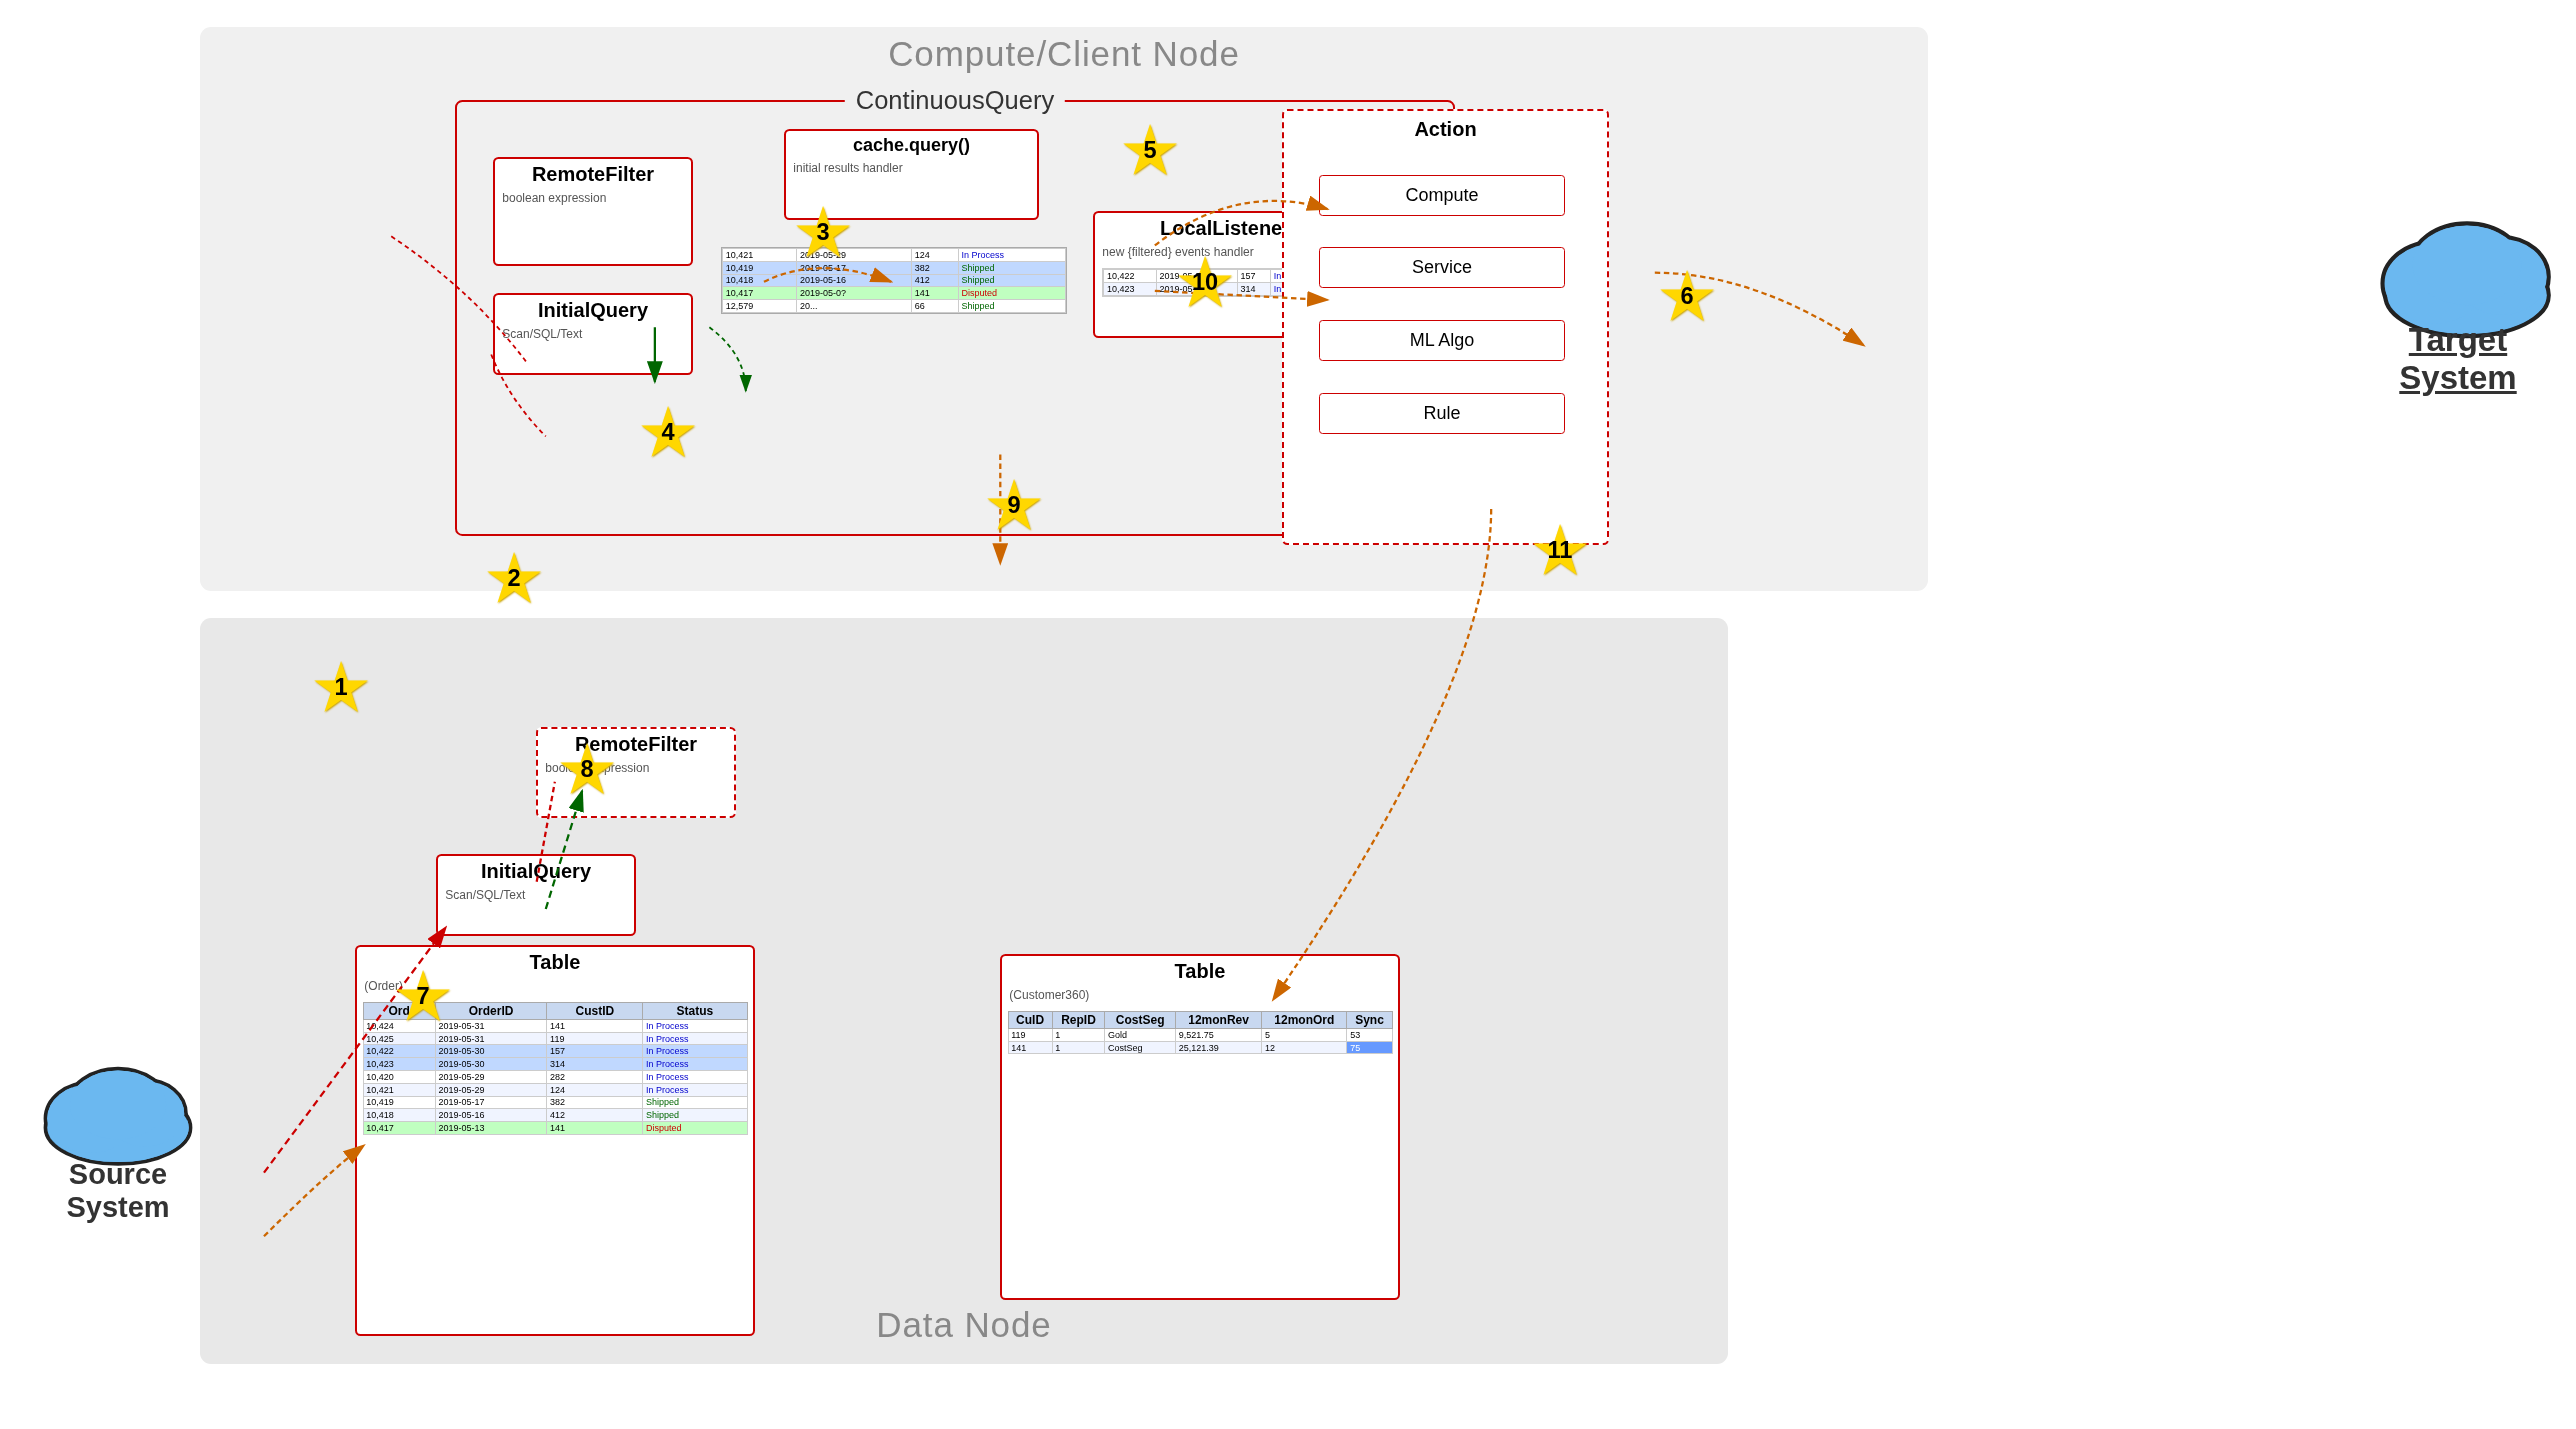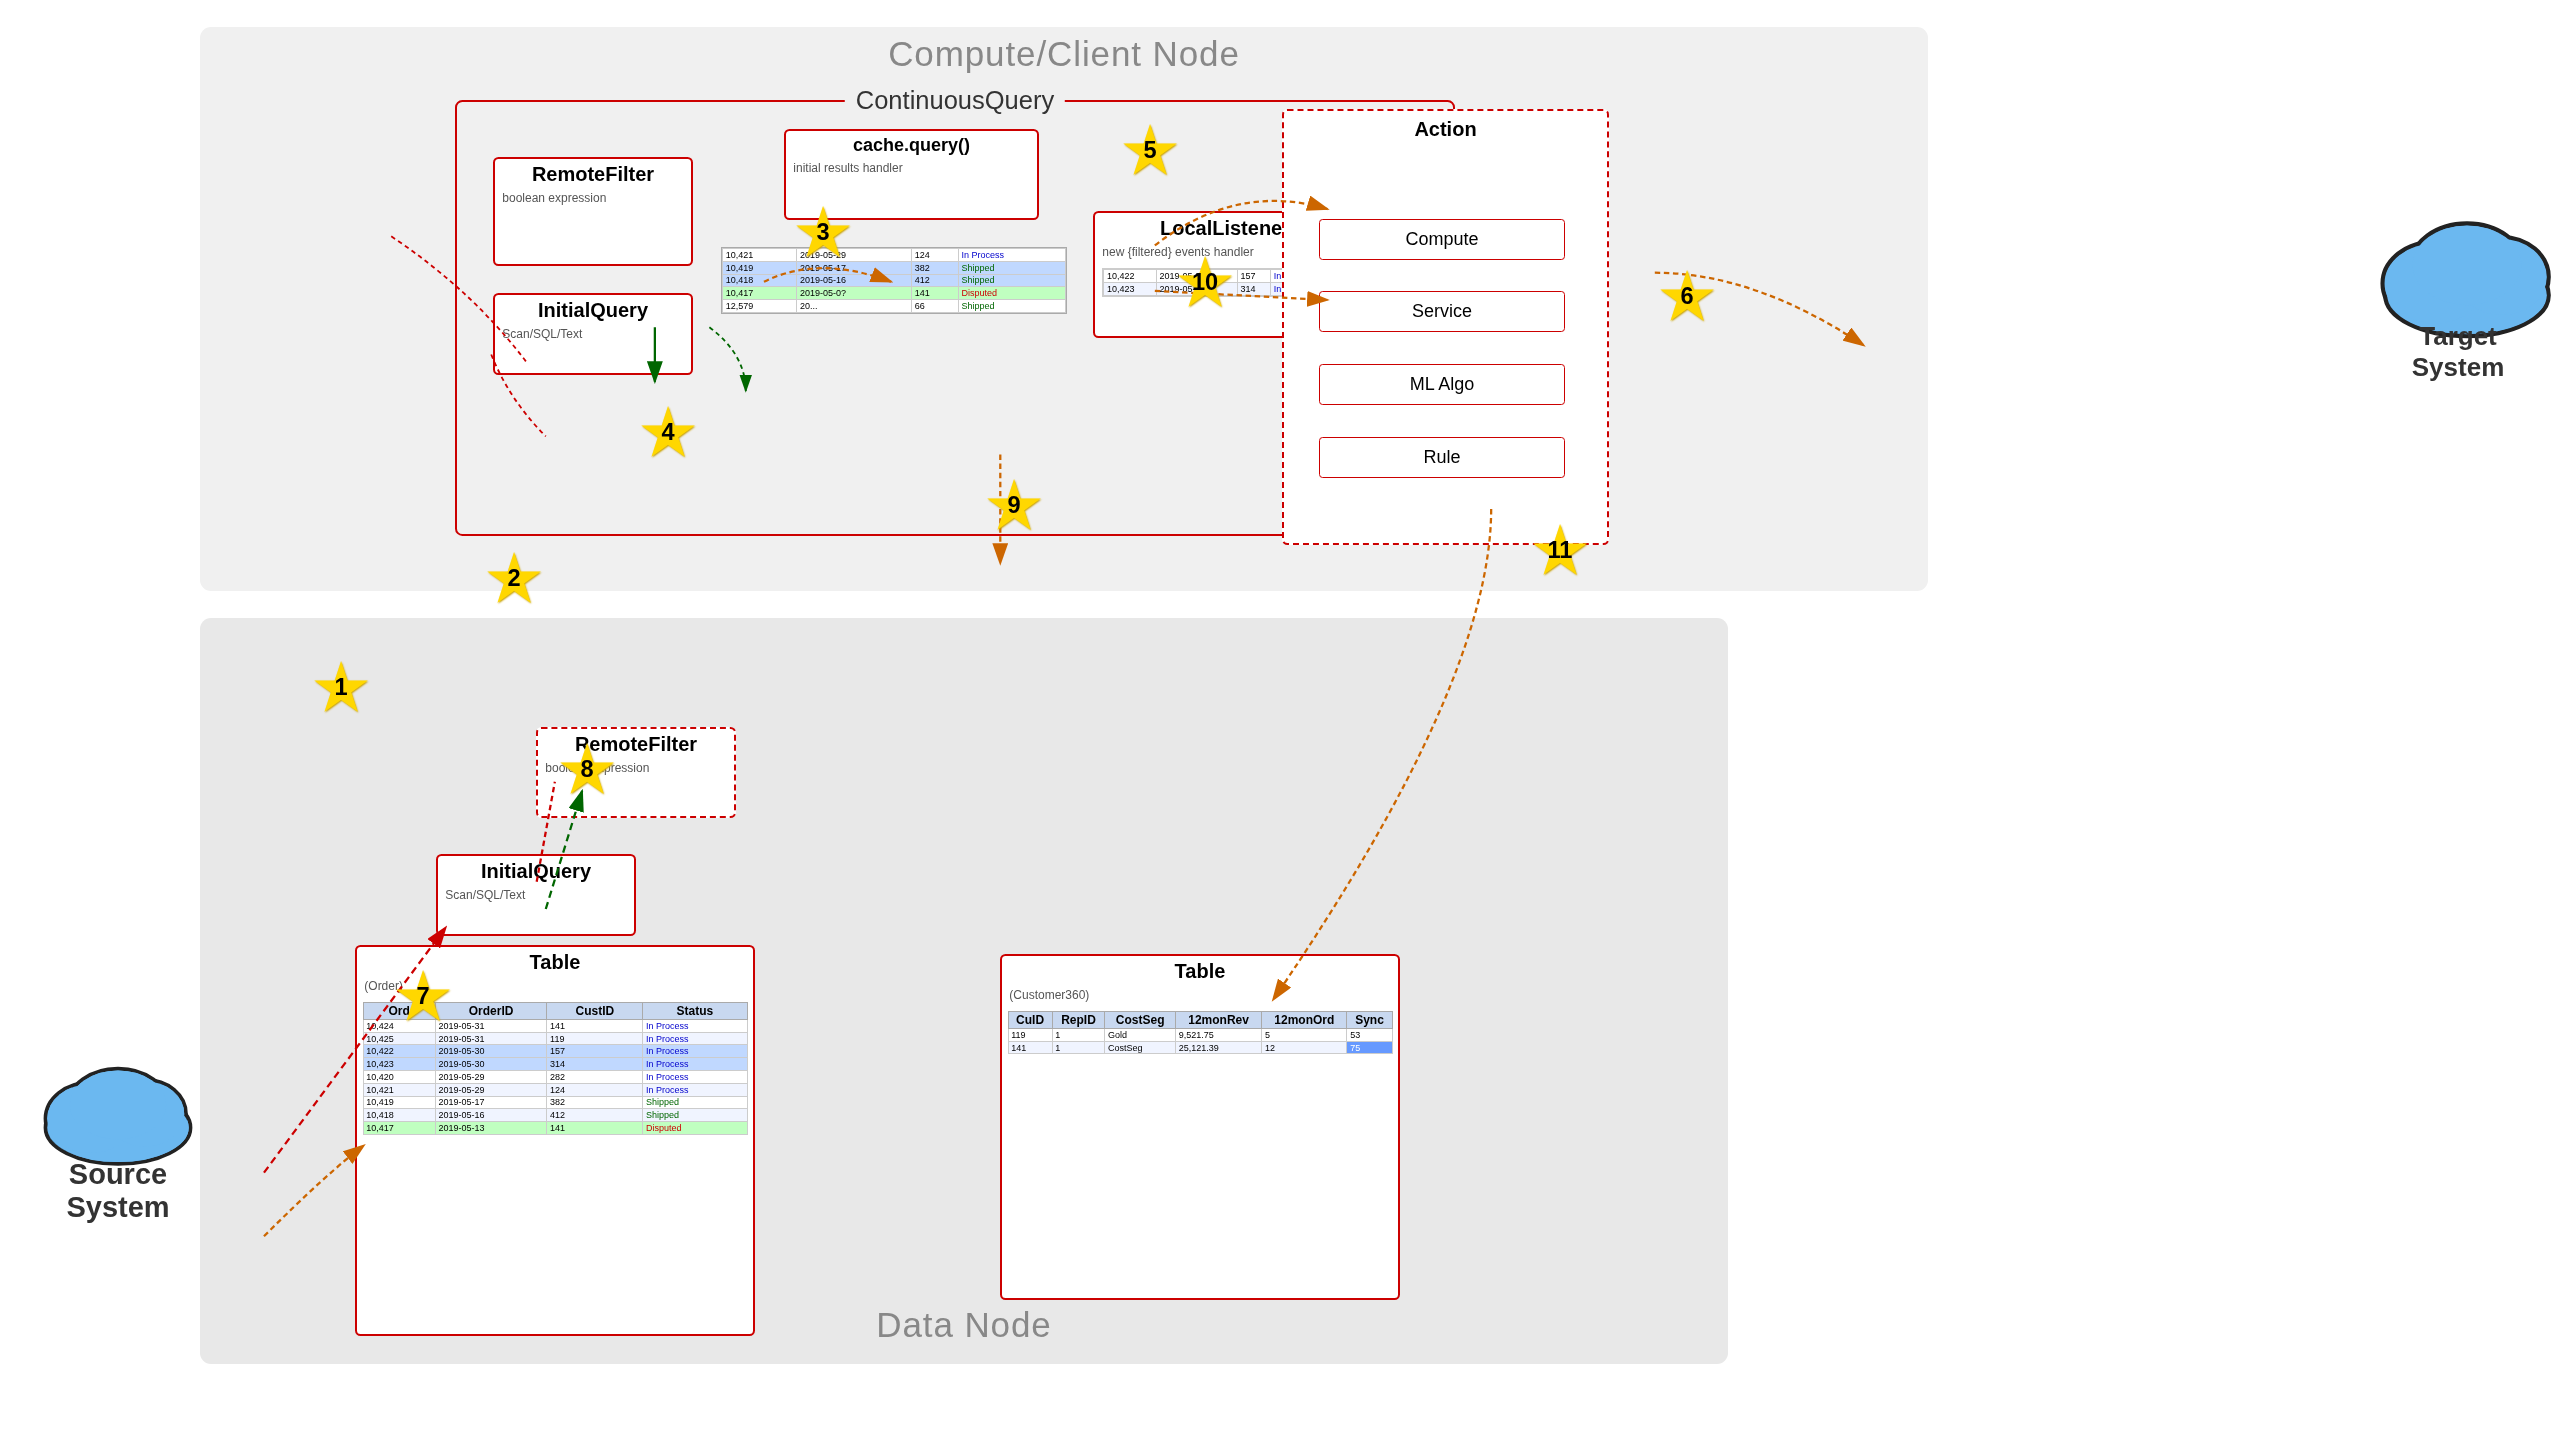--- a/index.html
+++ b/index.html
@@ -176,21 +176,20 @@
       position: absolute;
       border: 1.8px solid #cc0000;
       border-radius: 3.6px;
       background: #fff;
       width: 246px;
       text-align: center;
       padding: 9px;
       font-size: 18px;
       font-weight: normal;
       left: 35px;
-      margin-top: 44px;
     }
 
     
     .system-label {
       position: absolute;
       font-size: 35px;
       font-weight: bold;
       text-align: center;
       color: #333;
     }
@@ -523,18 +522,18 @@
   <svg viewBox="0 0 220 160" width="200" height="145">
     <ellipse cx="110" cy="105" rx="90" ry="45" fill="#6bb8f0" stroke="#222" stroke-width="5"></ellipse>
     <ellipse cx="75" cy="92" rx="58" ry="46" fill="#6bb8f0" stroke="#222" stroke-width="5"></ellipse>
     <ellipse cx="148" cy="85" rx="52" ry="44" fill="#6bb8f0" stroke="#222" stroke-width="5"></ellipse>
     <ellipse cx="110" cy="72" rx="62" ry="46" fill="#6bb8f0" stroke="#222" stroke-width="5"></ellipse>
     <ellipse cx="110" cy="105" rx="88" ry="43" fill="#6bb8f0"></ellipse>
     <ellipse cx="75" cy="92" rx="56" ry="44" fill="#6bb8f0"></ellipse>
     <ellipse cx="148" cy="85" rx="50" ry="42" fill="#6bb8f0"></ellipse>
     <ellipse cx="110" cy="72" rx="60" ry="44" fill="#6bb8f0"></ellipse>
   </svg>
-  <div class="system-label" style="position:relative; top:-27px; text-align:center; font-size:26px;">
+  <div class="system-label" style="position:relative; top:-27px; text-align:center; font-size:33px;text-decoration:underline;">
     <span>Target</span><br>
     <span>System</span>
   </div>
 </div>
 
 
 </body></html>

